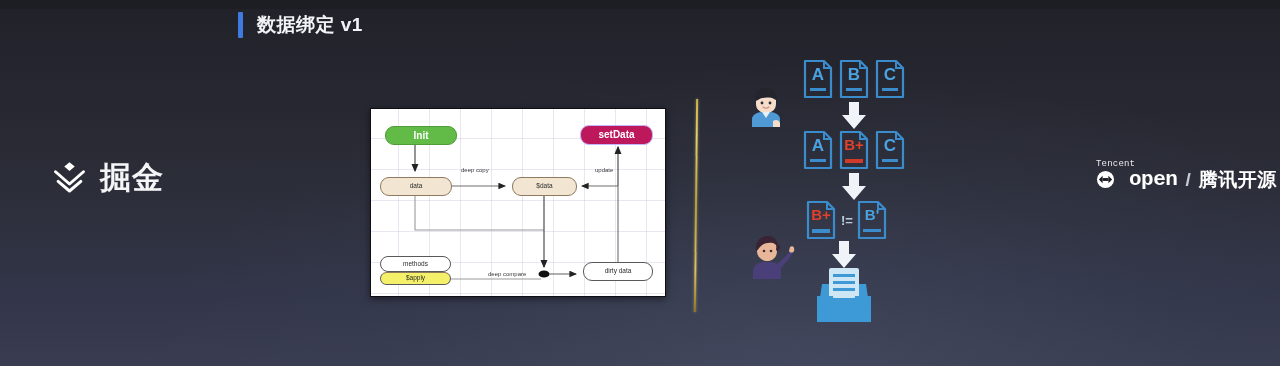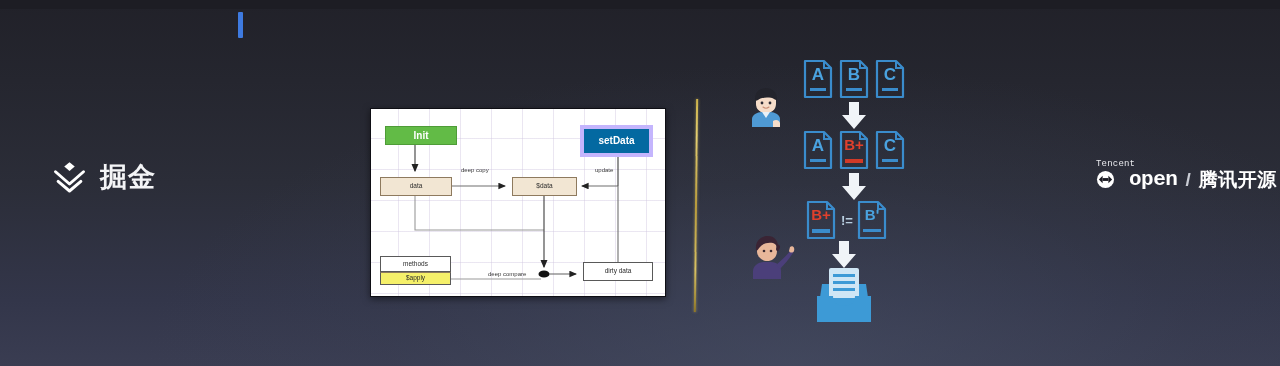--- a/index.html
+++ b/index.html
@@ -72,33 +72,34 @@
   .node {
     position: absolute;
     box-sizing: border-box;
     display: flex;
     align-items: center;
     justify-content: center;
     font-size: 6.5px;
     color: #2b2b2b;
     text-align: left;
     line-height: 1;
+    border-radius: 9px;
   }
   .node-init {
     left: 14px; top: 17px; width: 72px; height: 19px;
     background: #62bb46;
     border: 1px solid #4e9c37;
     color: #ffffff;
     font-size: 10px;
     font-weight: bold;
   }
   .node-setdata {
-    left: 209px; top: 16px; width: 73px; height: 32px;
-    background: #0369a1;
-    border: 4px solid #c4b5fd;
+    left: 209px; top: 16px; width: 73px; height: 20px;
+    background: #be185d;
+    border: 1px solid #c4b5fd;
     color: #ffffff;
     font-size: 10px;
     font-weight: bold;
   }
   .node-data {
     left: 9px; top: 68px; width: 72px; height: 19px;
     background: #f2e6d3;
     border: 1px solid #8e7a5e;
   }
   .node-sdata {
@@ -188,21 +189,21 @@
     position: absolute;
     left: 52px; top: 160px;
     display: flex;
     align-items: center;
     gap: 13px;
   }
   #logo-left .mark { width: 35px; height: 34px; }
   #logo-left .mark svg { display: block; width: 100%; height: 100%; }
   #logo-left .word {
     color: #f4f5f7;
-    font-size: 27px;
+    font-size: 31px;
     font-weight: bold;
     letter-spacing: 1px;
     line-height: 1;
   }
 
   #logo-right {
     position: absolute;
     left: 1096px; top: 160px;
     display: flex;
     align-items: flex-end;
@@ -248,20 +249,21 @@
 </style>
 </head>
 <body>
 
 <div id="stage">
 
   <div id="topbar"></div>
 
   <div id="title-wrap">
     <div id="title-accent"></div>
+    <div id="title-text">数据绑定 v1</div>
   </div>
 
   <div id="logo-left">
     <span class="mark">
       <svg viewBox="0 0 40 38">
         <polygon points="20,2 26,7 20,12 14,7" fill="#ffffff"></polygon>
         <polyline points="4,13 20,27 36,13" fill="none" stroke="#ffffff" stroke-width="3.4" stroke-linecap="round" stroke-linejoin="round"></polyline>
         <polyline points="7,24 20,35 33,24" fill="none" stroke="#ffffff" stroke-width="3.4" stroke-linecap="round" stroke-linejoin="round"></polyline>
       </svg>
     </span>

